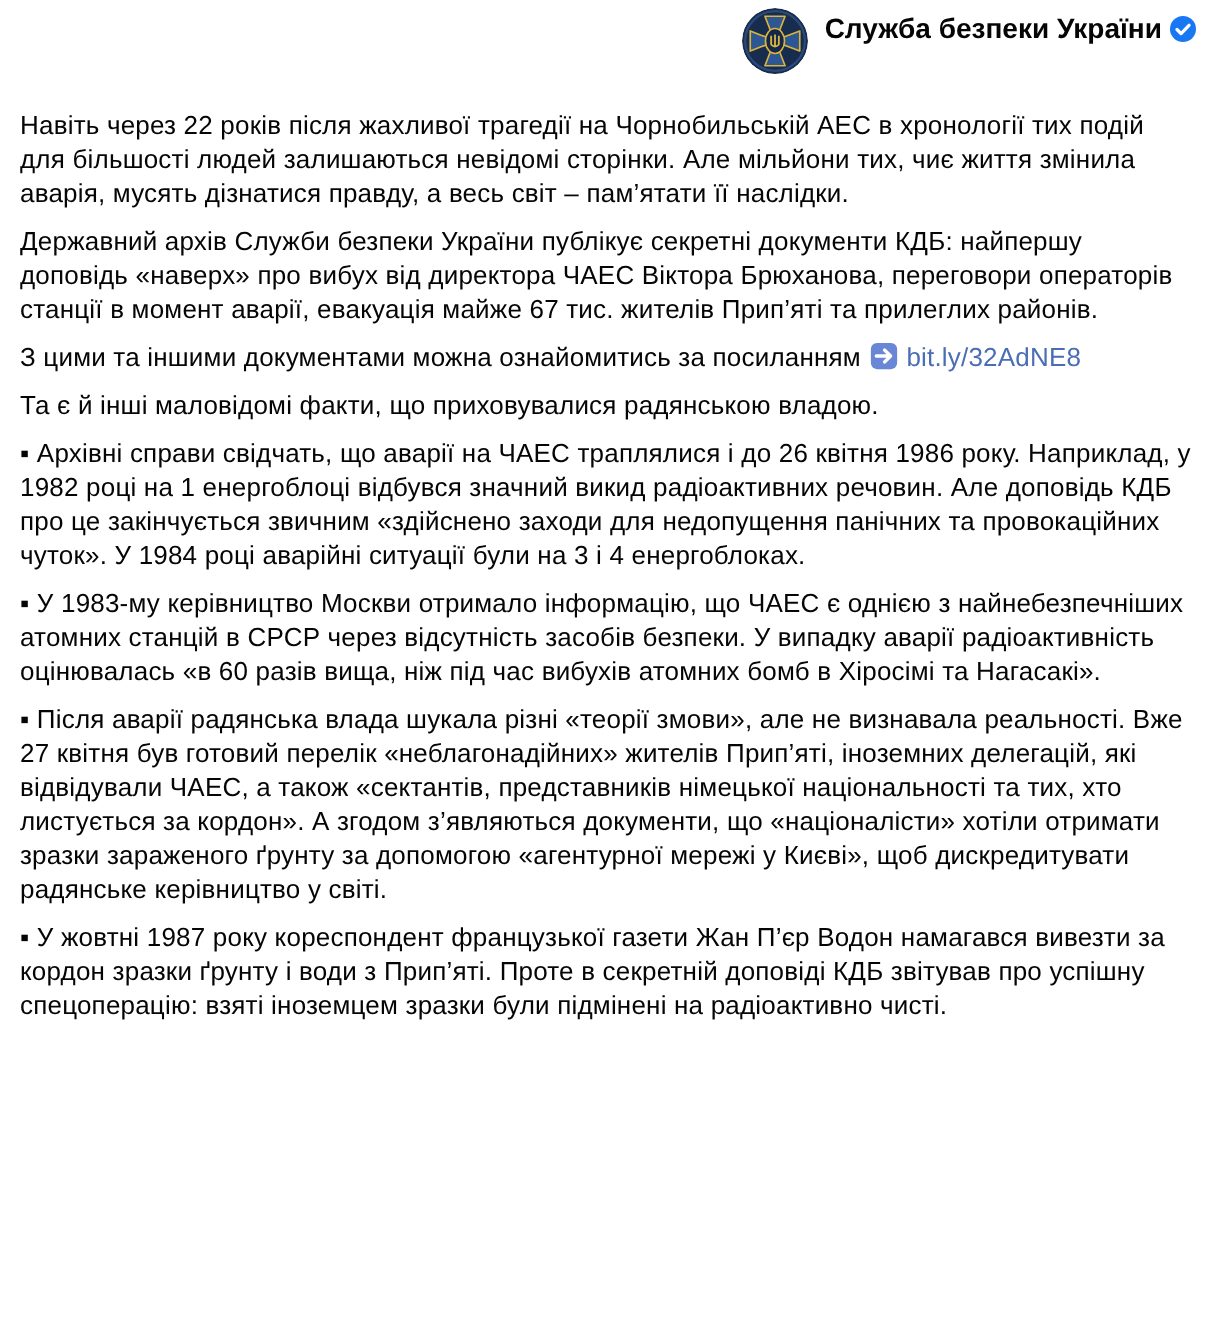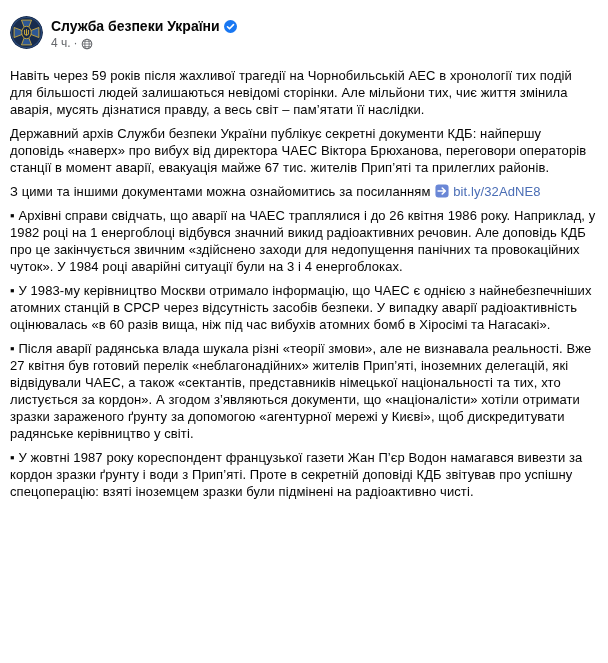--- a/index.html
+++ b/index.html
@@ -6,21 +6,21 @@
     --text:#050505; --muted:#65676b; --link:#4a6db5; --accent:#1877f2; --bg:#ffffff;
   }
   *{box-sizing:border-box; margin:0; padding:0;}
   html,body{width:608px; height:663px; overflow:hidden;}
   body{
     background:var(--bg);
     font-family:"Liberation Sans","DejaVu Sans",sans-serif;
     color:var(--text);
   }
   .post{width:608px; height:663px; overflow:hidden; background:var(--bg);}
-  .header{display:flex; align-items:flex-start; padding:16px 10px 0 10px;}
+  .header{display:flex; align-items:flex-start; padding:4px 10px 0 10px;justify-content:flex-end;}
   .avatar{display:block; width:33px; height:33px; border-radius:50%; overflow:hidden; flex:0 0 33px; cursor:pointer;}
   .header-text{margin-left:8px; padding-top:1px;}
   .name-row{display:flex; align-items:center; line-height:18px;}
   .page-name{font-size:14px; font-weight:bold; color:var(--text); text-decoration:none; cursor:pointer;}
   .verified{display:inline-flex; margin-left:4px; align-items:center;}
   .meta-row{display:flex; align-items:center; margin-top:1px; font-size:12px; color:var(--muted); line-height:14px;}
   .timestamp{color:var(--muted); text-decoration:none; cursor:pointer;}
   .dot{margin:0 3px;}
   .globe{display:inline-flex; align-items:center; margin-top:1px;}
   .body-text{padding:17px 10px 0 10px; font-size:13px; line-height:17px;}
@@ -55,40 +55,30 @@
     <div class="header-text">
       <div class="name-row">
         <a class="page-name">Служба безпеки України</a>
         <span class="verified">
           <svg width="13" height="13" viewBox="0 0 16 16">
             <circle cx="8" cy="8" r="8" fill="#1877f2"></circle>
             <path d="M4.3 8.3 L6.8 10.8 L11.7 5.7" stroke="#ffffff" stroke-width="2" fill="none" stroke-linecap="round" stroke-linejoin="round"></path>
           </svg>
         </span>
       </div>
-      <div class="meta-row">
-        <a class="timestamp">4 ч.</a>
-        <span class="dot">·</span>
-        <span class="globe">
-          <svg width="12" height="12" viewBox="0 0 16 16" fill="none" stroke="#65676b">
-            <circle cx="8" cy="8" r="6.4" stroke-width="1.4"></circle>
-            <ellipse cx="8" cy="8" rx="2.9" ry="6.4" stroke-width="1.1"></ellipse>
-            <path d="M1.8 8 h12.4 M3 4.4 h10 M3 11.6 h10" stroke-width="1.1"></path>
-          </svg>
-        </span>
-      </div>
     </div>
   </div>
 
   <div class="body-text">
-      <div class="para">Навіть через 59 років після жахливої трагедії на Чорнобильській АЕС в хронології тих подій для більшості людей залишаються невідомі сторінки. Але мільйони тих, чиє життя змінила аварія, мусять дізнатися правду, а весь світ – пам’ятати її наслідки.</div>
+      <div class="para">Навіть через 22 років після жахливої трагедії на Чорнобильській АЕС в хронології тих подій для більшості людей залишаються невідомі сторінки. Але мільйони тих, чиє життя змінила аварія, мусять дізнатися правду, а весь світ – пам’ятати її наслідки.</div>
       <div class="para">Державний архів Служби безпеки України публікує секретні документи КДБ: найпершу доповідь «наверх» про вибух від директора ЧАЕС Віктора Брюханова, переговори операторів станції в момент аварії, евакуація майже 67 тис. жителів Прип’яті та прилеглих районів.</div>
       <div class="para">З цими та іншими документами можна ознайомитись за посиланням <span class="arrow-emoji"><svg width="14" height="14" viewBox="0 0 16 16">
             <rect x="0.5" y="0.5" width="15" height="15" rx="3.5" fill="#6a87d6"></rect>
             <path d="M3.6 8 H11 M8.3 4.6 L11.8 8 L8.3 11.4" stroke="#ffffff" stroke-width="1.9" fill="none" stroke-linecap="round" stroke-linejoin="round"></path>
           </svg></span><a href="#" class="post-link">bit.ly/32AdNE8</a></div>
+      <div class="para">Та є й інші маловідомі факти, що приховувалися радянською владою.</div>
       <div class="para"><span class="bullet">▪ </span>Архівні справи свідчать, що аварії на ЧАЕС траплялися і до 26 квітня 1986 року. Наприклад, у 1982 році на 1 енергоблоці відбувся значний викид радіоактивних речовин. Але доповідь КДБ про це закінчується звичним «здійснено заходи для недопущення панічних та провокаційних чуток». У 1984 році аварійні ситуації були на 3 і 4 енергоблоках.</div>
       <div class="para"><span class="bullet">▪ </span>У 1983-му керівництво Москви отримало інформацію, що ЧАЕС є однією з найнебезпечніших атомних станцій в СРСР через відсутність засобів безпеки. У випадку аварії радіоактивність оцінювалась «в 60 разів вища, ніж під час вибухів атомних бомб в Хіросімі та Нагасакі».</div>
       <div class="para"><span class="bullet">▪ </span>Після аварії радянська влада шукала різні «теорії змови», але не визнавала реальності. Вже 27 квітня був готовий перелік «неблагонадійних» жителів Прип’яті, іноземних делегацій, які відвідували ЧАЕС, а також «сектантів, представників німецької національності та тих, хто листується за кордон». А згодом з’являються документи, що «націоналісти» хотіли отримати зразки зараженого ґрунту за допомогою «агентурної мережі у Києві», щоб дискредитувати радянське керівництво у світі.</div>
       <div class="para"><span class="bullet">▪ </span>У жовтні 1987 року кореспондент французької газети Жан П’єр Водон намагався вивезти за кордон зразки ґрунту і води з Прип’яті. Проте в секретній доповіді КДБ звітував про успішну спецоперацію: взяті іноземцем зразки були підмінені на радіоактивно чисті.</div>
     </div>
 
 </div>
 
 </body></html>

